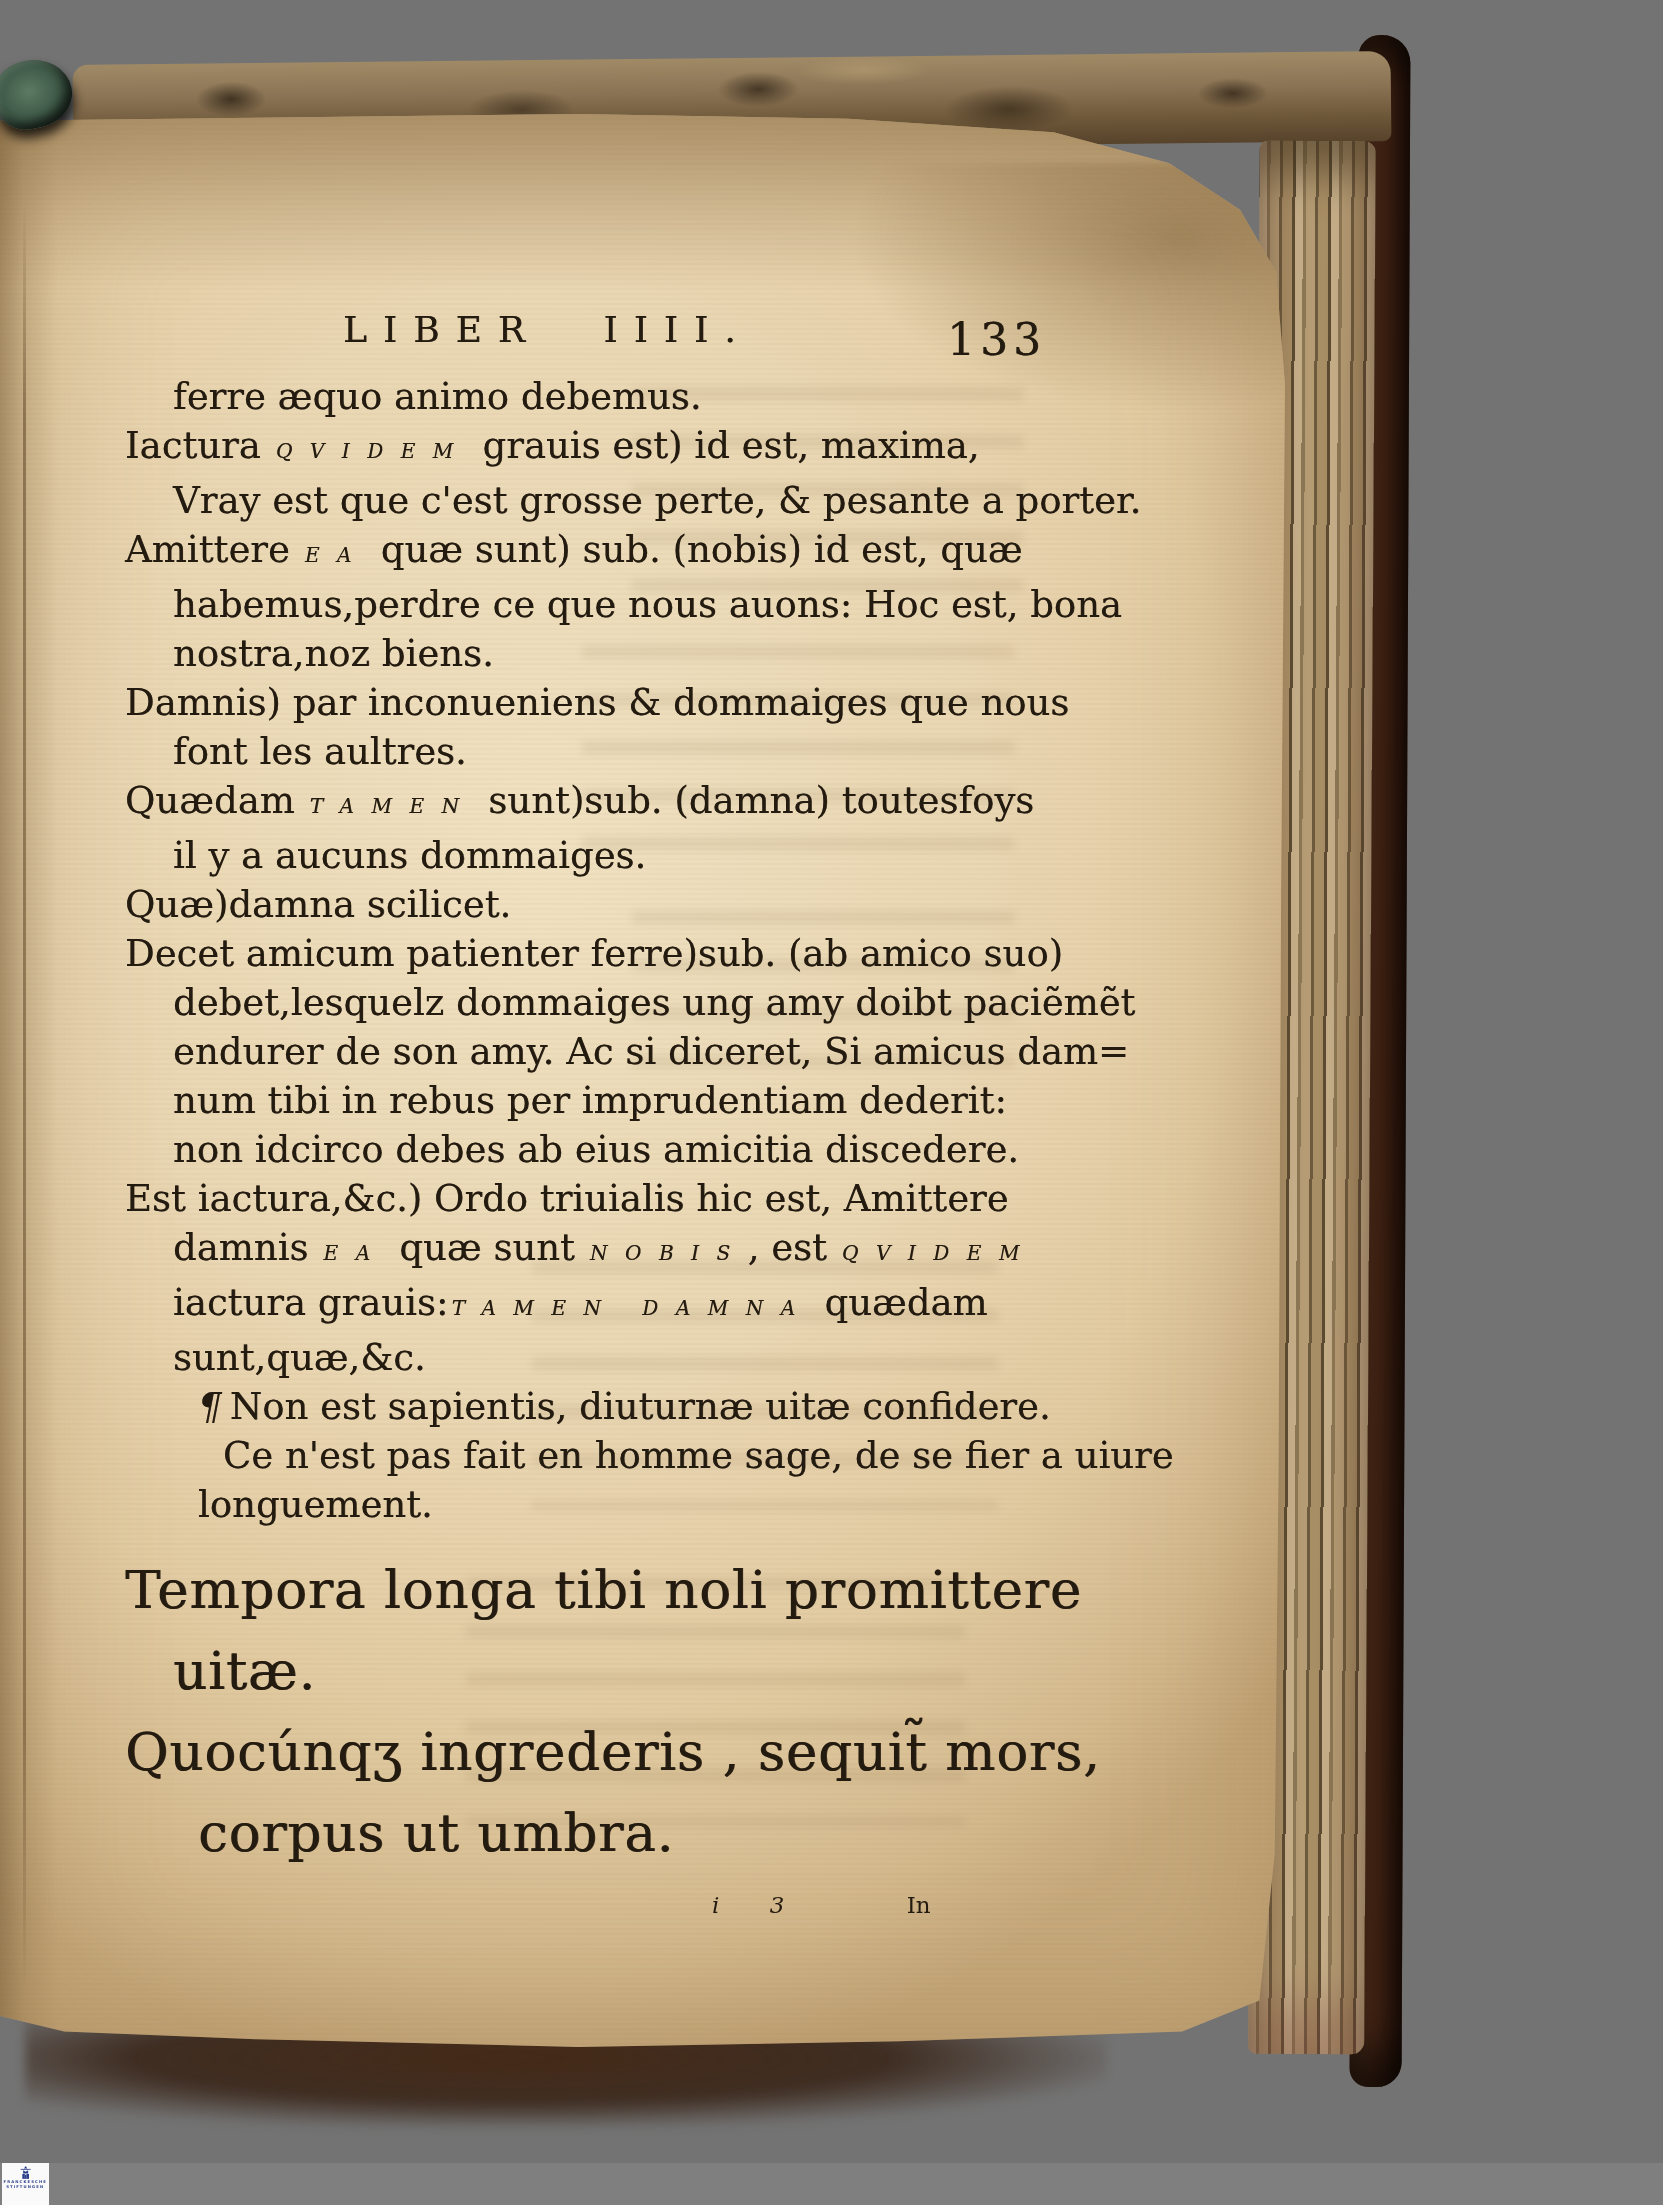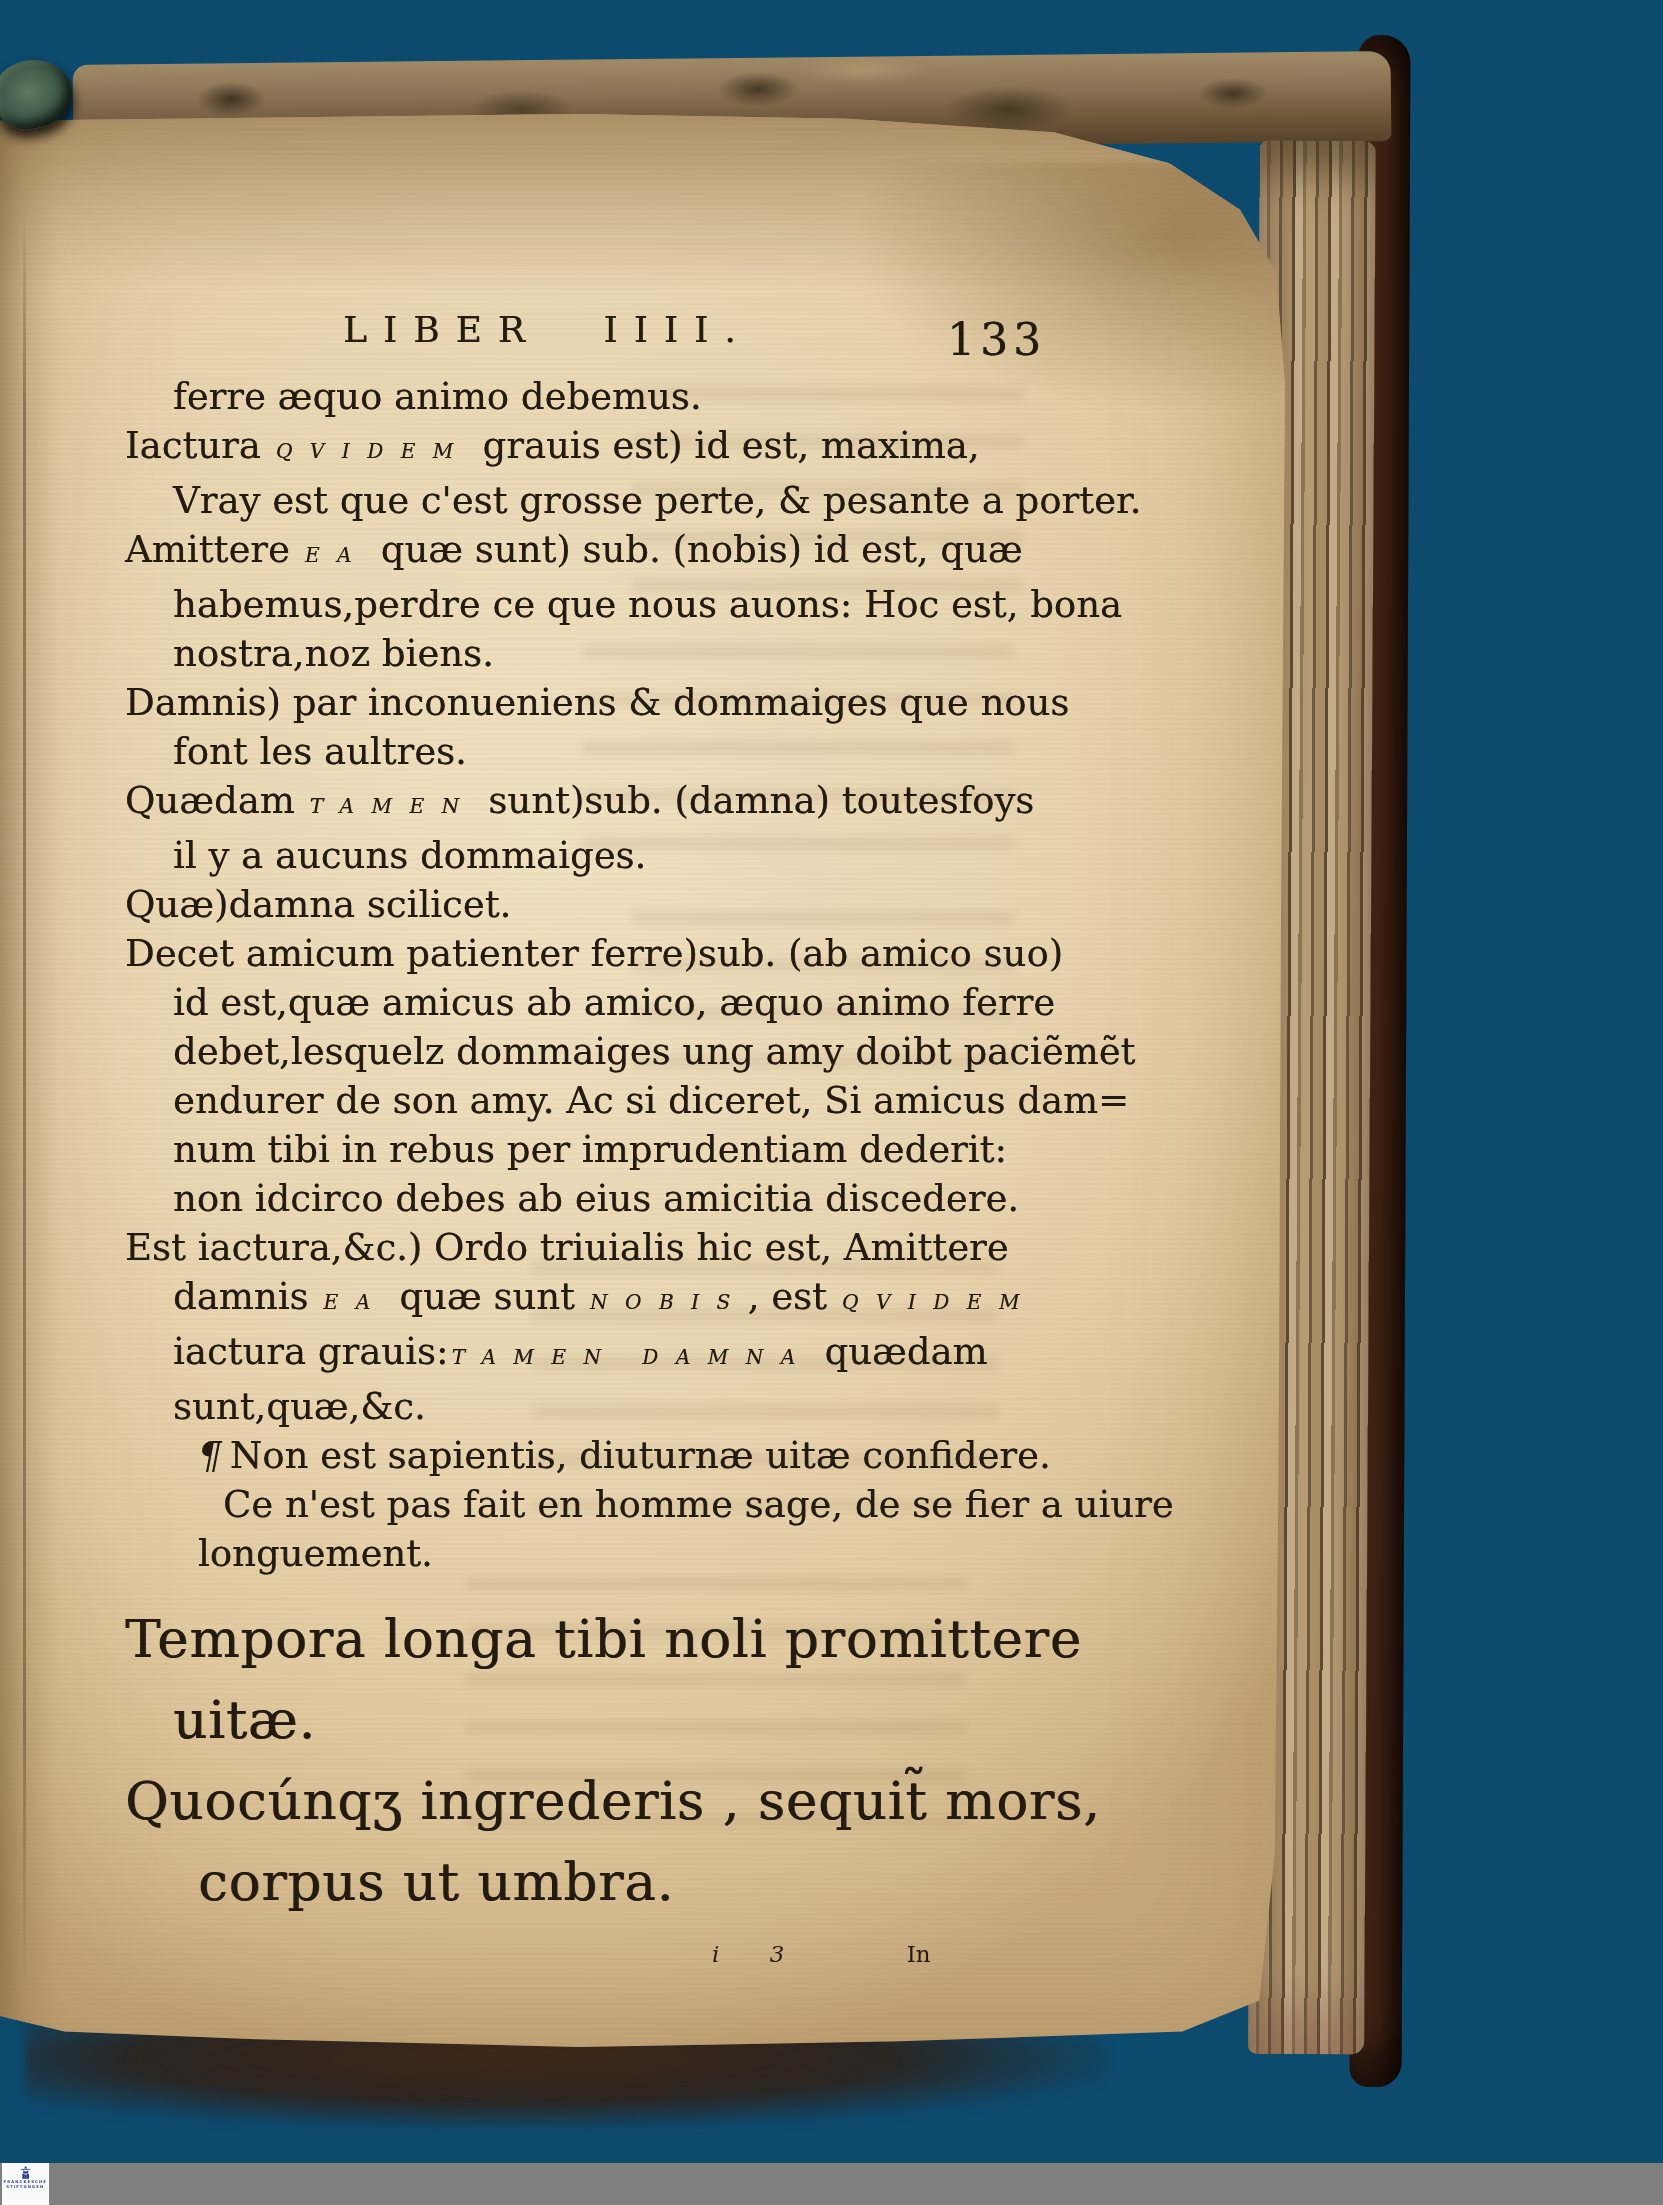--- a/index.html
+++ b/index.html
@@ -1,16 +1,16 @@
 <!DOCTYPE html>
 <html style="font-size:13.3px"><head>
 <meta charset="utf-8">
 <style>
   html,body{margin:0;padding:0;background:#070707;}
-  .stage{position:relative;width:1663px;height:2205px;background:#0c4a6e;overflow:hidden;
+  .stage{position:relative;width:1663px;height:2205px;background:#737373;overflow:hidden;
          font-family:"DejaVu Serif","DejaVu Sans",serif;}
 
   
   .top-edge{position:absolute;left:73px;top:58px;width:1318px;height:90px;
     background:linear-gradient(180deg,#a08a66 0%,#8a7354 38%,#6d5739 72%,#57432b 100%);
     border-radius:15px 21.6px 8.3px 6.7px;transform:rotate(-0.6deg);z-index:1;}
   .top-edge:before{content:"";position:absolute;inset:0;border-radius:inherit;
     background:
       radial-gradient(50px 25px at 12% 40%,rgba(40,30,18,.75),transparent 70%),
       radial-gradient(75px 28px at 34% 55%,rgba(52,40,24,.6),transparent 70%),
@@ -127,21 +127,20 @@
           <div class="line ind1"><span class="seg-i">Vray est que c'est grosse perte, &amp; pesante a porter.</span></div>
           <div class="line ind0"><span class="seg-r">Amittere </span><span class="seg-sc">EA</span><span class="seg-r"> quæ sunt) sub. (nobis) id est, quæ</span></div>
           <div class="line ind1"><span class="seg-r">habemus,</span><span class="seg-i">perdre ce que nous auons:</span><span class="seg-r"> Hoc est, bona</span></div>
           <div class="line ind1"><span class="seg-r">nostra,</span><span class="seg-i">noz biens.</span></div>
           <div class="line ind0"><span class="seg-r">Damnis) </span><span class="seg-i">par inconueniens &amp; dommaiges que nous</span></div>
           <div class="line ind1"><span class="seg-i">font les aultres.</span></div>
           <div class="line ind0"><span class="seg-r">Quædam </span><span class="seg-sc">TAMEN</span><span class="seg-r"> sunt)sub. (damna) </span><span class="seg-i">toutesfoys</span></div>
           <div class="line ind1"><span class="seg-i">il y a aucuns dommaiges.</span></div>
           <div class="line ind0"><span class="seg-r">Quæ)damna scilicet.</span></div>
           <div class="line ind0"><span class="seg-r">Decet amicum patienter ferre)sub. (ab amico suo)</span></div>
-          <div class="line ind1"><span class="seg-r">id est,quæ amicus ab amico, æquo animo ferre</span></div>
           <div class="line ind1"><span class="seg-r">debet,</span><span class="seg-i">lesquelz dommaiges ung amy doibt paciẽmẽt</span></div>
           <div class="line ind1"><span class="seg-i">endurer de son amy.</span><span class="seg-r"> Ac si diceret,  Si amicus dam=</span></div>
           <div class="line ind1"><span class="seg-r">num tibi in rebus per imprudentiam dederit:</span></div>
           <div class="line ind1"><span class="seg-r">non idcirco debes ab eius  amicitia discedere.</span></div>
           <div class="line ind0"><span class="seg-r">Est iactura,&amp;c.) Ordo triuialis hic est,  Amittere</span></div>
           <div class="line ind1"><span class="seg-r">damnis </span><span class="seg-sc">EA</span><span class="seg-r"> quæ sunt </span><span class="seg-sc">NOBIS</span><span class="seg-r">, est </span><span class="seg-sc">QVIDEM</span></div>
           <div class="line ind1"><span class="seg-r">iactura grauis:</span><span class="seg-sc">TAMEN DAMNA</span><span class="seg-r"> quædam</span></div>
           <div class="line ind1"><span class="seg-r">sunt,quæ,&amp;c.</span></div>
           <div class="line ind2"><span class="seg-p">¶</span><span class="seg-r">Non est sapientis, diuturnæ uitæ confidere.</span></div>
           <div class="line ind3"><span class="seg-i">Ce n'est pas fait en homme sage, de se fier a uiure</span></div>

